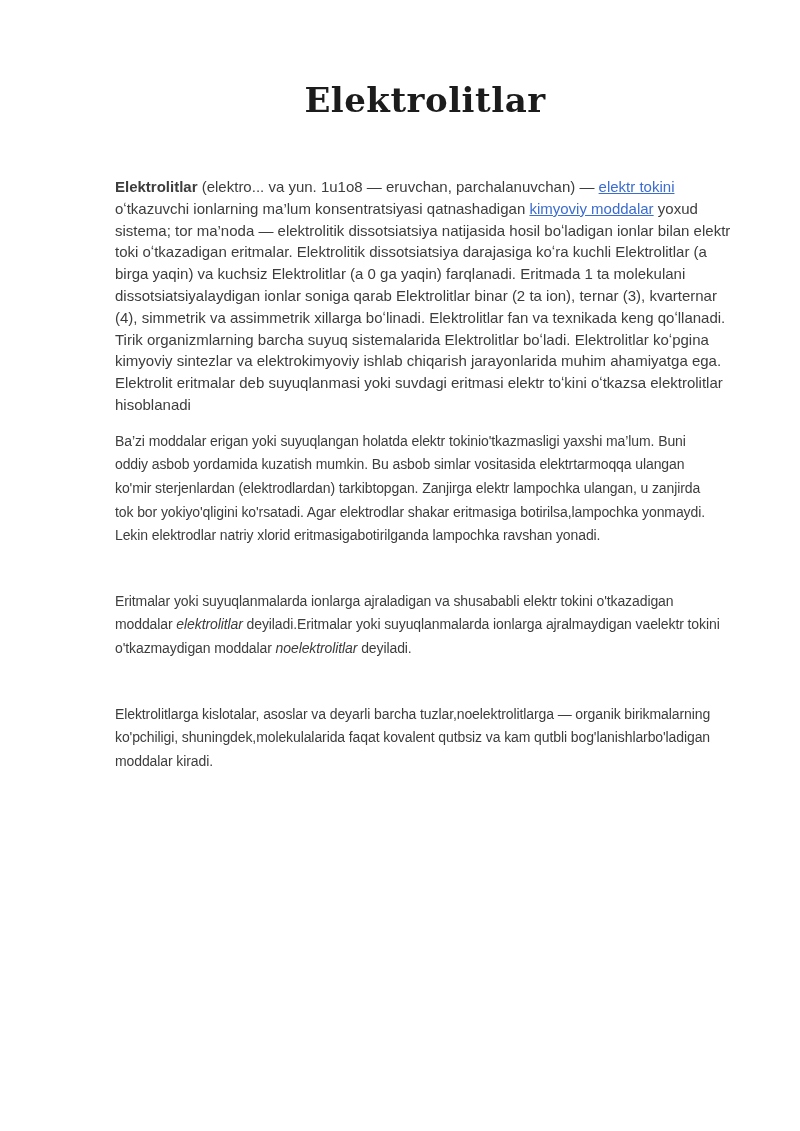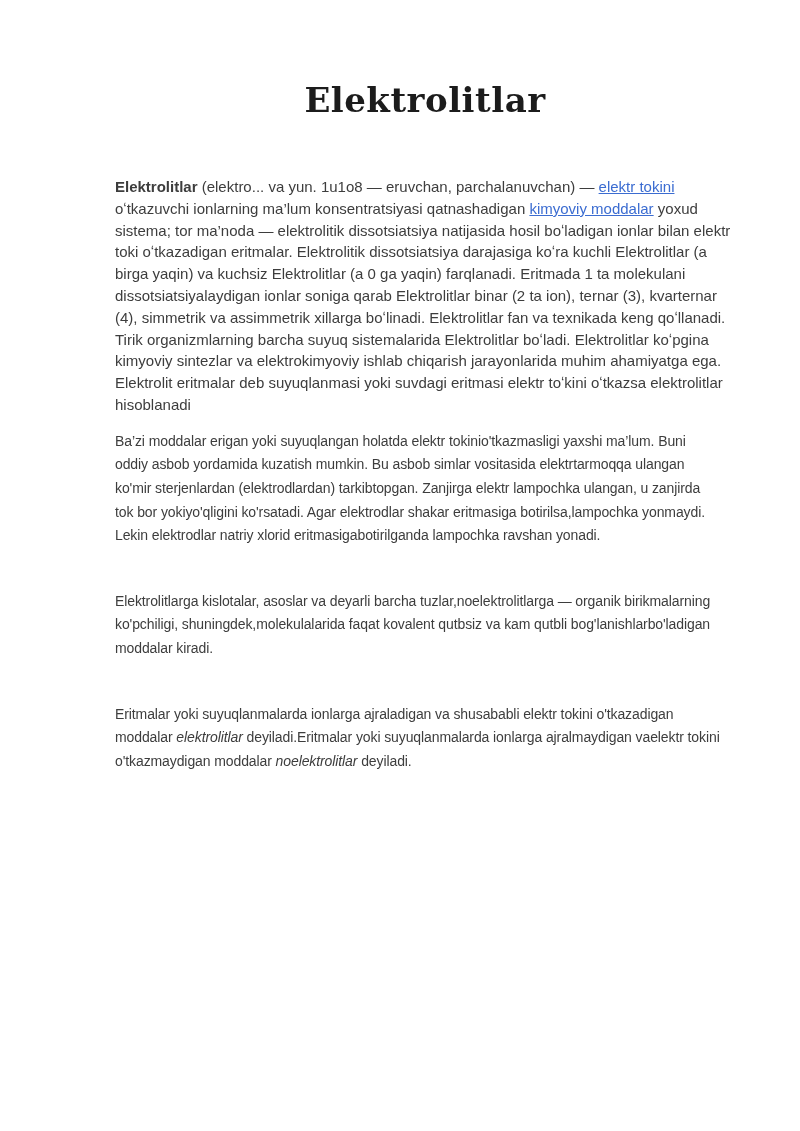--- a/index.html
+++ b/index.html
@@ -64,19 +64,19 @@
 <body>
 
 <div class="page">
 
   <h1 class="doc-title">Elektrolitlar</h1>
 
   <p class="body1"><strong>Elektrolitlar</strong><span> (elektro... va yun. 1u1o8 — eruvchan, parchalanuvchan) — </span><a class="doc-link">elektr tokini</a><span> oʻtkazuvchi ionlarning ma’lum konsentratsiyasi qatnashadigan </span><a class="doc-link">kimyoviy moddalar</a><span> yoxud sistema; tor ma’noda — elektrolitik dissotsiatsiya natijasida hosil boʻladigan ionlar bilan elektr toki oʻtkazadigan eritmalar. Elektrolitik dissotsiatsiya darajasiga koʻra kuchli Elektrolitlar (a birga yaqin) va kuchsiz Elektrolitlar (a 0 ga yaqin) farqlanadi. Eritmada 1 ta molekulani dissotsiatsiyalaydigan ionlar soniga qarab Elektrolitlar binar (2 ta ion), ternar (3), kvarternar (4), simmetrik va assimmetrik xillarga boʻlinadi. Elektrolitlar fan va texnikada keng qoʻllanadi. Tirik organizmlarning barcha suyuq sistemalarida Elektrolitlar boʻladi. Elektrolitlar koʻpgina kimyoviy sintezlar va elektrokimyoviy ishlab chiqarish jarayonlarida muhim ahamiyatga ega. Elektrolit eritmalar deb suyuqlanmasi yoki suvdagi eritmasi elektr toʻkini oʻtkazsa elektrolitlar hisoblanadi</span></p>
 
   <p class="body2 p-experiment">Ba’zi moddalar erigan yoki suyuqlangan holatda elektr tokinio'tkazmasligi yaxshi ma’lum. Buni oddiy asbob yordamida kuzatish mumkin. Bu asbob simlar vositasida elektrtarmoqqa ulangan ko'mir sterjenlardan (elektrodlardan) tarkibtopgan. Zanjirga elektr lampochka ulangan, u zanjirda tok bor yokiyo'qligini ko'rsatadi. Agar elektrodlar shakar eritmasiga botirilsa,lampochka yonmaydi. Lekin elektrodlar natriy xlorid eritmasigabotirilganda lampochka ravshan yonadi.</p>
 
+  <p class="body2 p-definitions"><span>Eritmalar yoki suyuqlanmalarda ionlarga ajraladigan va shusababli elektr tokini o'tkazadigan moddalar </span><em>elektrolitlar</em><span> deyiladi.Eritmalar yoki suyuqlanmalarda ionlarga ajralmaydigan vaelektr tokini o'tkazmaydigan moddalar </span><em>noelektrolitlar</em><span> deyiladi.</span></p>
+
   <p class="body2 p-classes">Elektrolitlarga kislotalar, asoslar va deyarli barcha tuzlar,noelektrolitlarga — organik birikmalarning ko'pchiligi, shuningdek,molekulalarida faqat kovalent qutbsiz va kam qutbli bog'lanishlarbo'ladigan moddalar kiradi.</p>
-
-  <p class="body2 p-definitions"><span>Eritmalar yoki suyuqlanmalarda ionlarga ajraladigan va shusababli elektr tokini o'tkazadigan moddalar </span><em>elektrolitlar</em><span> deyiladi.Eritmalar yoki suyuqlanmalarda ionlarga ajralmaydigan vaelektr tokini o'tkazmaydigan moddalar </span><em>noelektrolitlar</em><span> deyiladi.</span></p>
 
 
 
 </div>
 
 </body></html>

